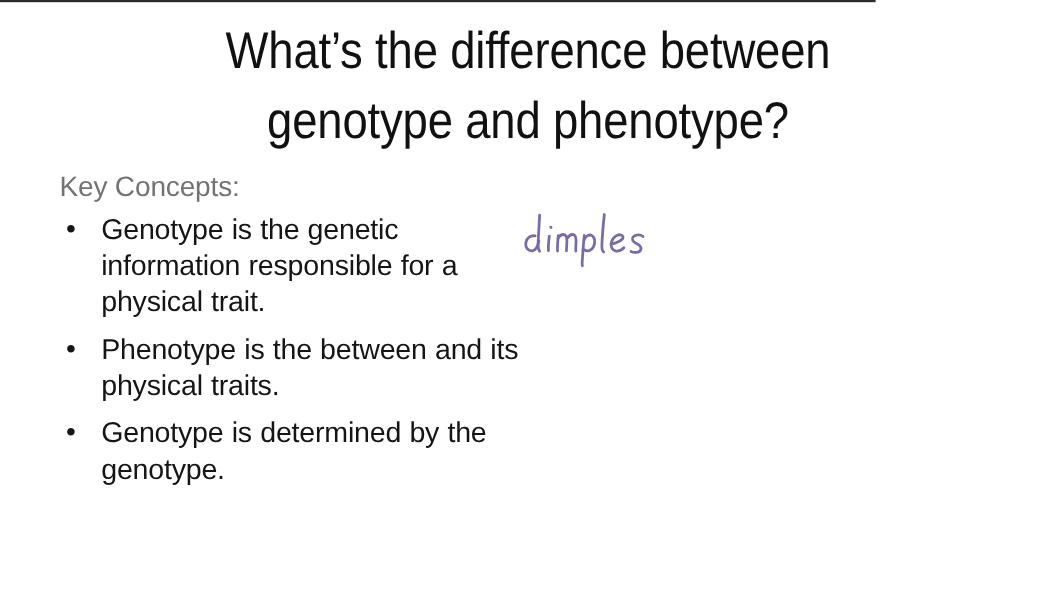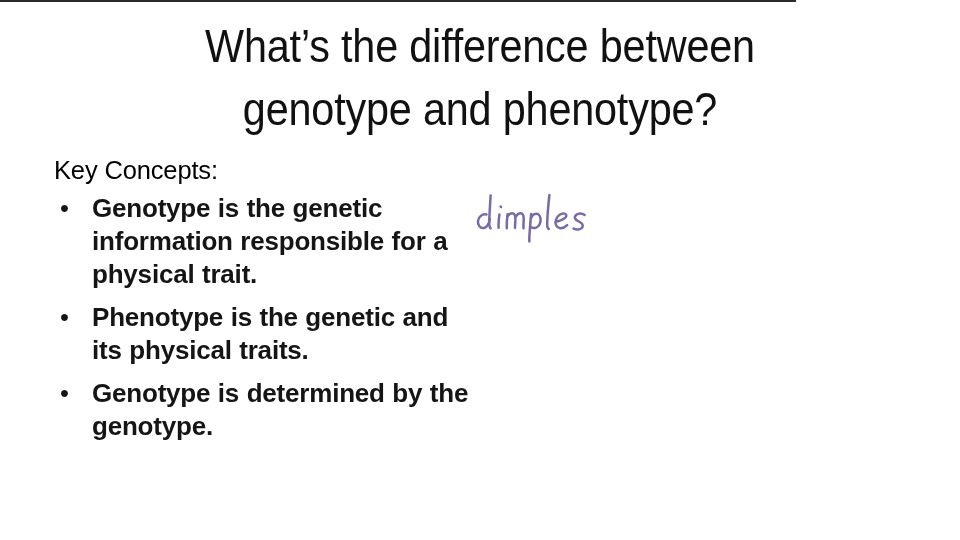--- a/index.html
+++ b/index.html
@@ -50,21 +50,21 @@
     white-space: nowrap;
   }
   
   #body-column {
     position: absolute;
     left: 54px;
     top: 154px;
     width: 420px;
   }
   #key-concepts-heading {
-    color: #000000;
+    color: #737373;
     font-size: 25.5px;
     font-weight: 400;
     line-height: 32px;
     letter-spacing: -0.15px;
     margin: 0 0 6px 0;
     white-space: nowrap;
   }
   .bullet-row {
     display: flex;
     align-items: flex-start;
@@ -80,21 +80,21 @@
     font-size: 25.5px;
     line-height: 33px;
     text-align: left;
     padding-left: 6px;
     box-sizing: border-box;
   }
   .bullet-text {
     flex: 1 1 auto;
     color: #151515;
     font-size: 26px;
-    font-weight: 700;
+    font-weight: 400;
     line-height: 33px;
     letter-spacing: -0.2px;
     word-spacing: 0.5px;
   }
   
   #handwriting-annotation {
     position: absolute;
     left: 472px;
     top: 189px;
     width: 140px;
@@ -121,21 +121,21 @@
 
     <div id="key-concepts-heading">Key Concepts:</div>
 
     <div class="bullet-row">
       <span class="bullet-marker">•</span>
       <span class="bullet-text">Genotype is the genetic information responsible for a physical trait.</span>
     </div>
 
     <div class="bullet-row">
       <span class="bullet-marker">•</span>
-      <span class="bullet-text">Phenotype is the genetic and its physical traits.</span>
+      <span class="bullet-text">Phenotype is the between and its physical traits.</span>
     </div>
 
     <div class="bullet-row">
       <span class="bullet-marker">•</span>
       <span class="bullet-text">Genotype is determined by the genotype.</span>
     </div>
 
   </div>
 
   <div id="handwriting-annotation">

